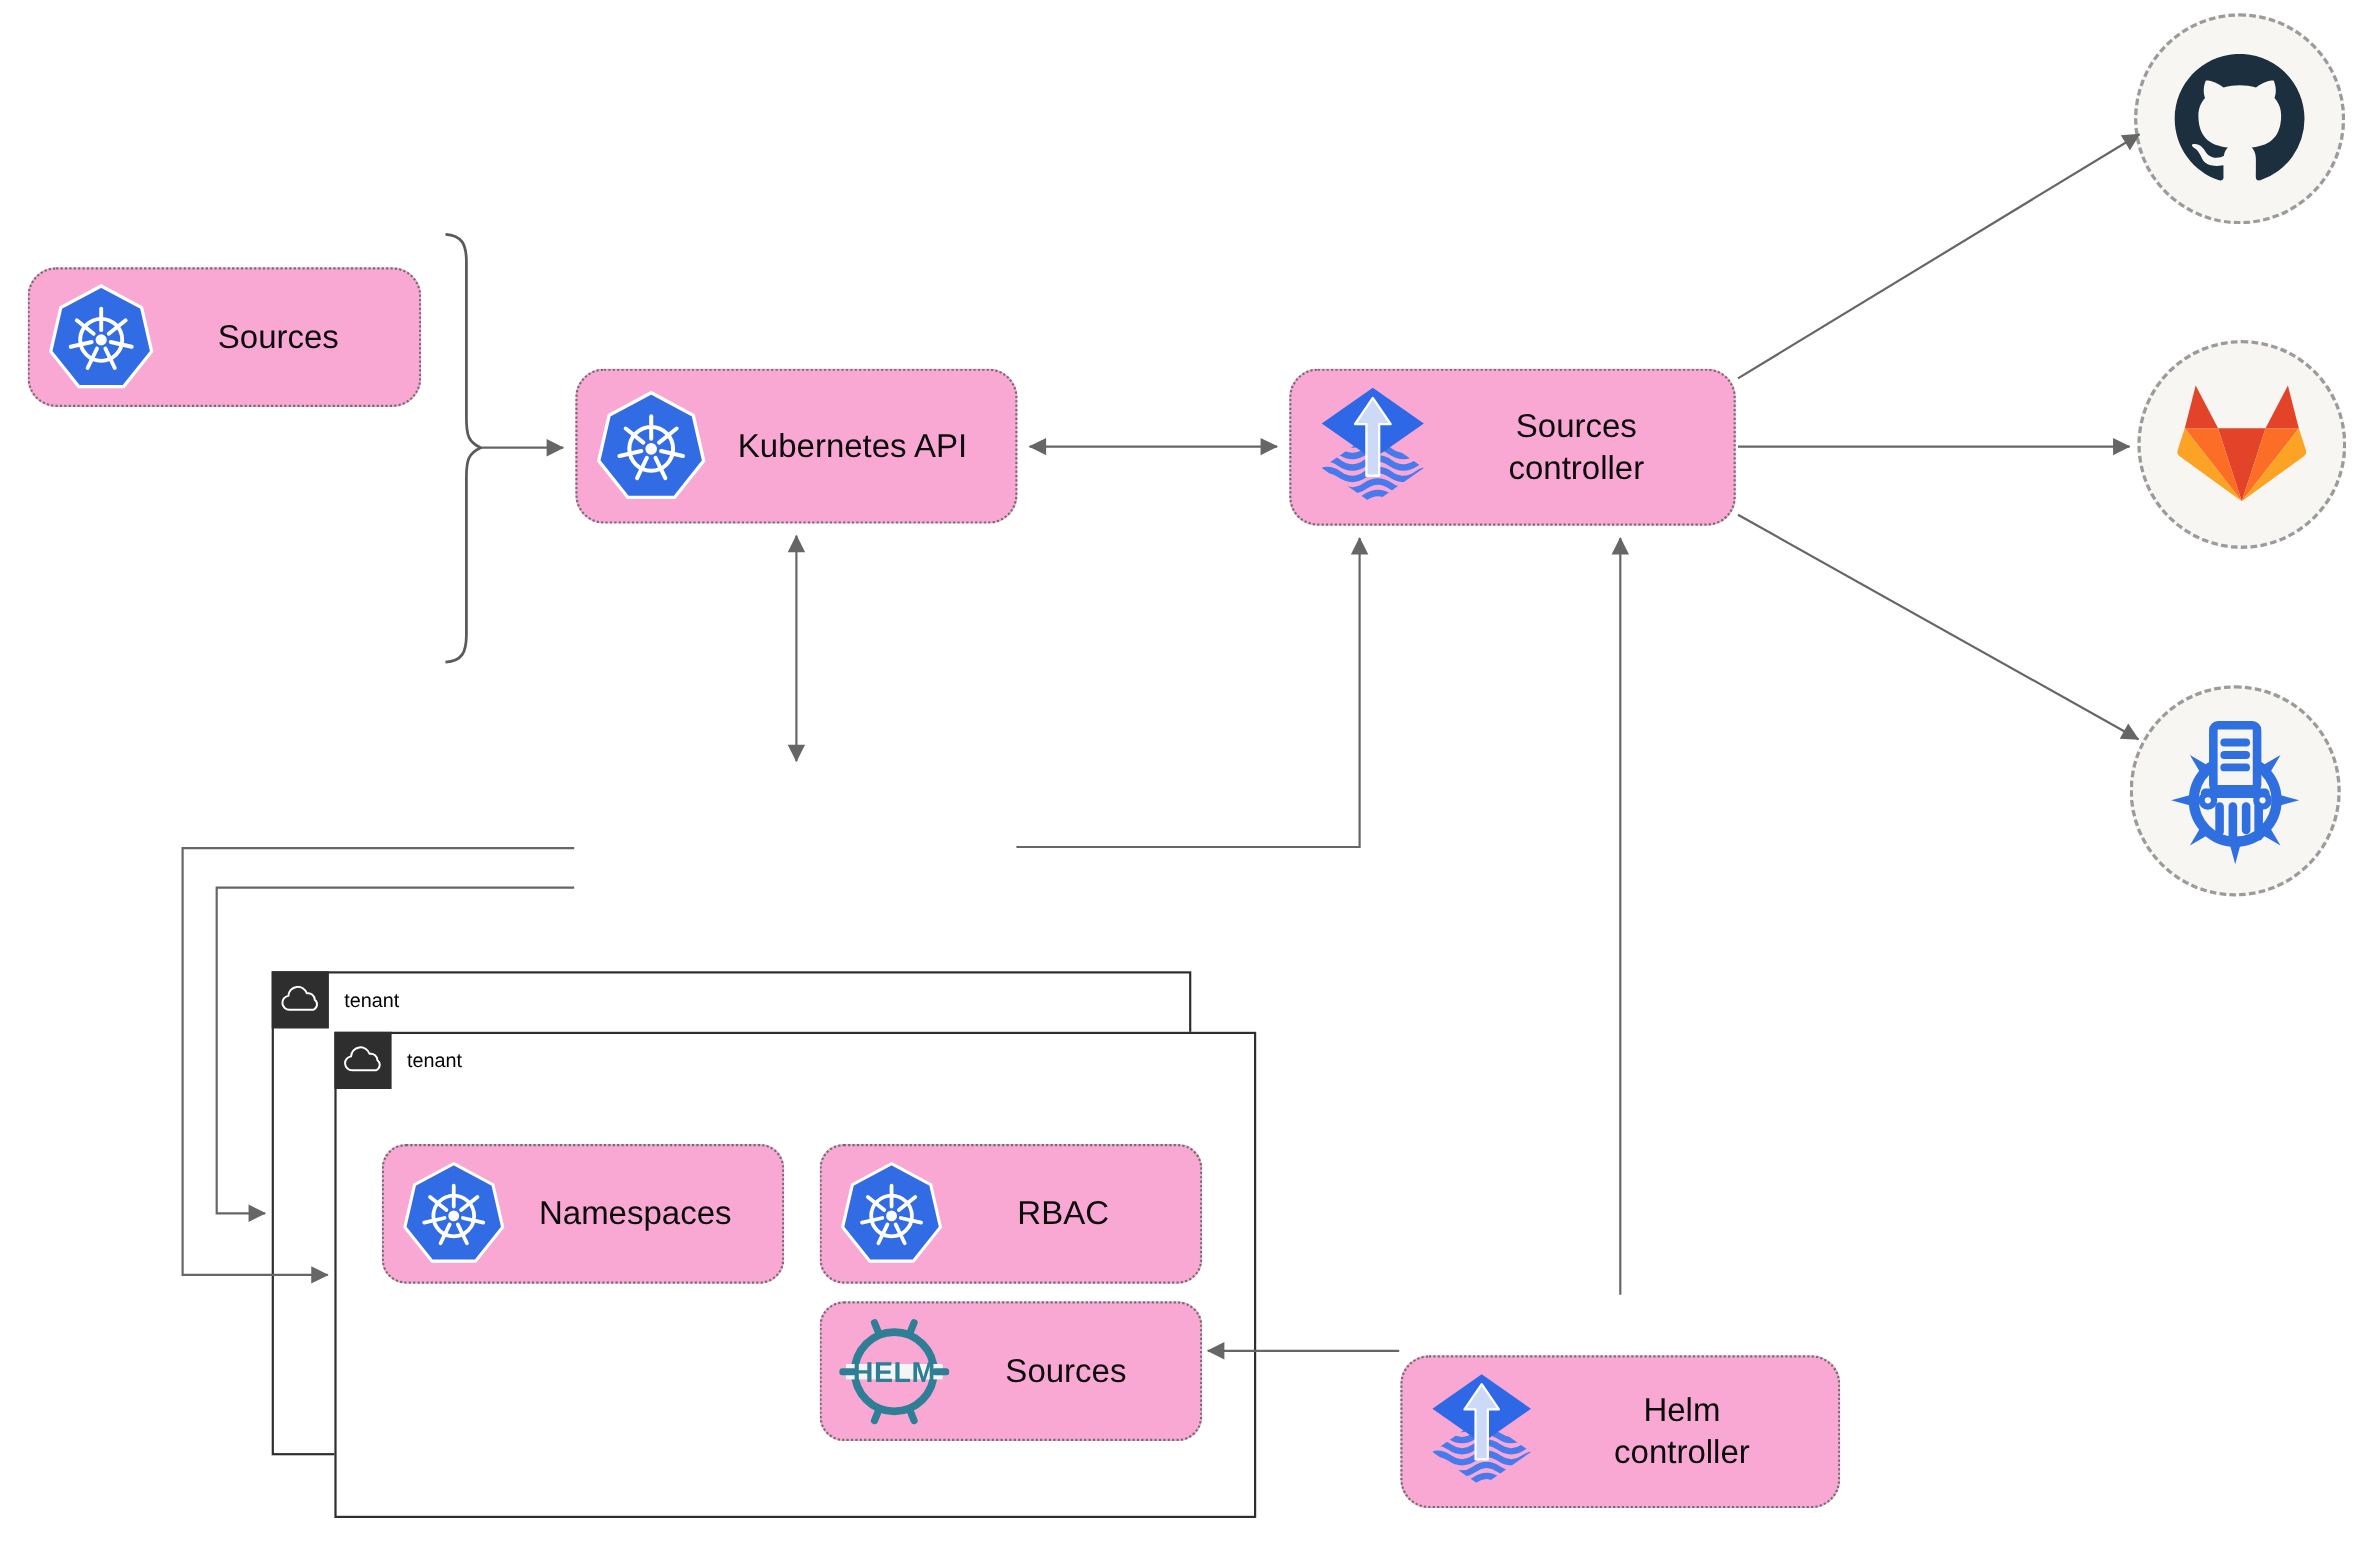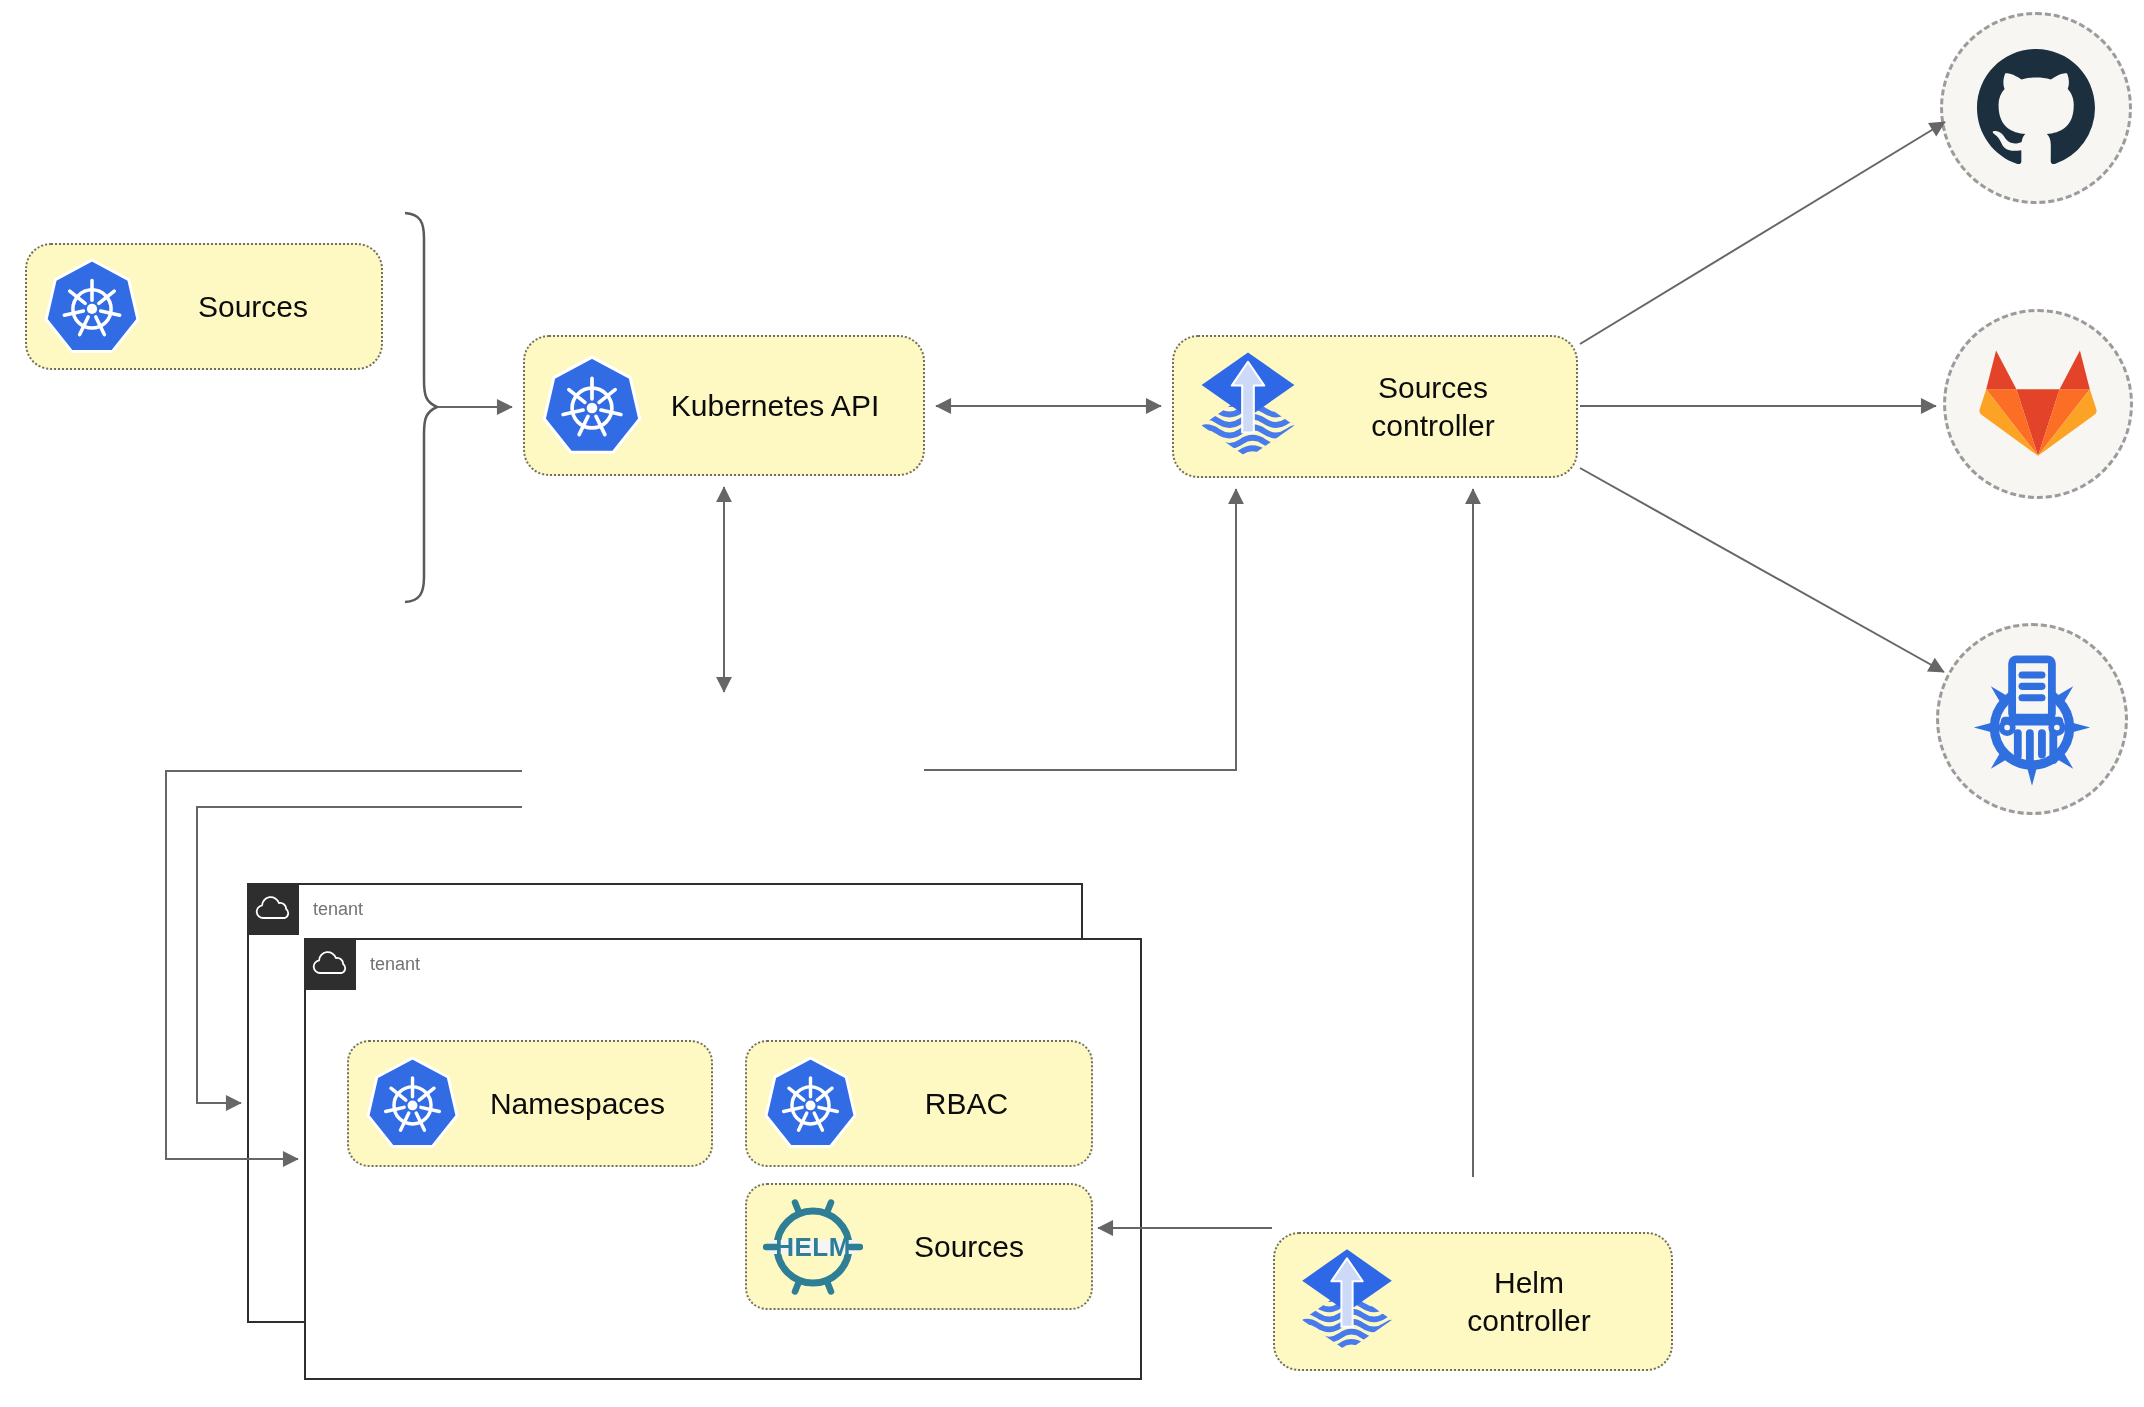--- a/index.html
+++ b/index.html
@@ -1,28 +1,28 @@
 <!DOCTYPE html>
 <html><head>
 <meta charset="utf-8">
 <style>
   html,body{margin:0;padding:0;background:#fff;}
   #stage{position:relative;width:2144px;height:1407px;background:#ffffff;overflow:hidden;
          font-family:"Liberation Sans","DejaVu Sans",sans-serif;}
   .node{position:absolute;display:flex;align-items:center;box-sizing:border-box;
-        background:#fef9c3;border:2.5px dotted #6e6e6e;border-radius:26px;padding:0 16px;}
+        background:#f9a8d4;border:2.5px dotted #6e6e6e;border-radius:26px;padding:0 16px;}
   .node .icon{flex:0 0 auto;display:flex;align-items:center;justify-content:center;}
   .label-wrap{flex:1;display:flex;justify-content:center;}
   .label{font-size:30px;color:#0c0c0c;text-align:center;line-height:1.25;}
   .nowrap{white-space:nowrap;}
   .twoline{width:200px;}
   .tenant{position:absolute;box-sizing:border-box;background:#ffffff;border:2.5px solid #2e2e2e;}
   .tenant-tab{position:absolute;left:-2.5px;top:-2.5px;width:52px;height:52px;background:#2e2e2e;
               display:flex;align-items:center;justify-content:center;}
-  .tenant-label{position:absolute;left:64px;top:14px;font-size:18px;color:#737373;}
+  .tenant-label{position:absolute;left:64px;top:14px;font-size:18px;color:#000000;}
   .provider-circle{position:absolute;box-sizing:border-box;border:3px dashed #9b9b9b;border-radius:50%;
                    background:#f7f6f2;display:flex;align-items:center;justify-content:center;}
   #edges-svg{position:absolute;left:0;top:0;width:2144px;height:1407px;z-index:10;pointer-events:none;}
   .hidden-defs{position:absolute;width:0;height:0;overflow:hidden;}
 </style>
 </head>
 <body>
 
 <svg class="hidden-defs" aria-hidden="true">
   <defs>

